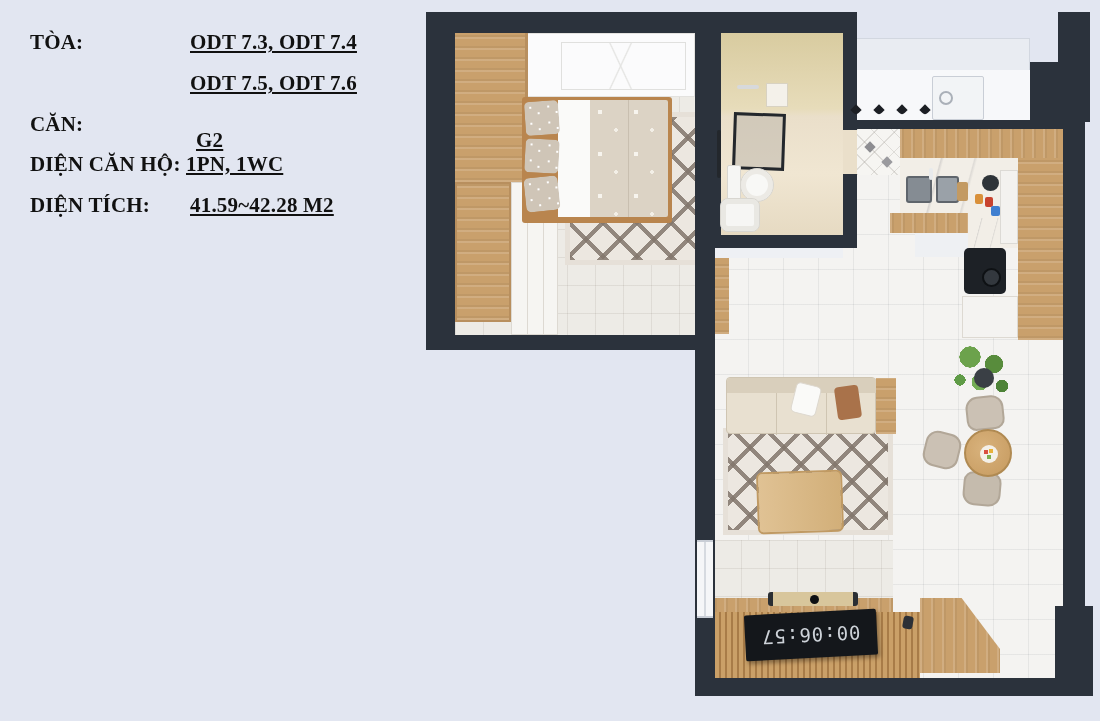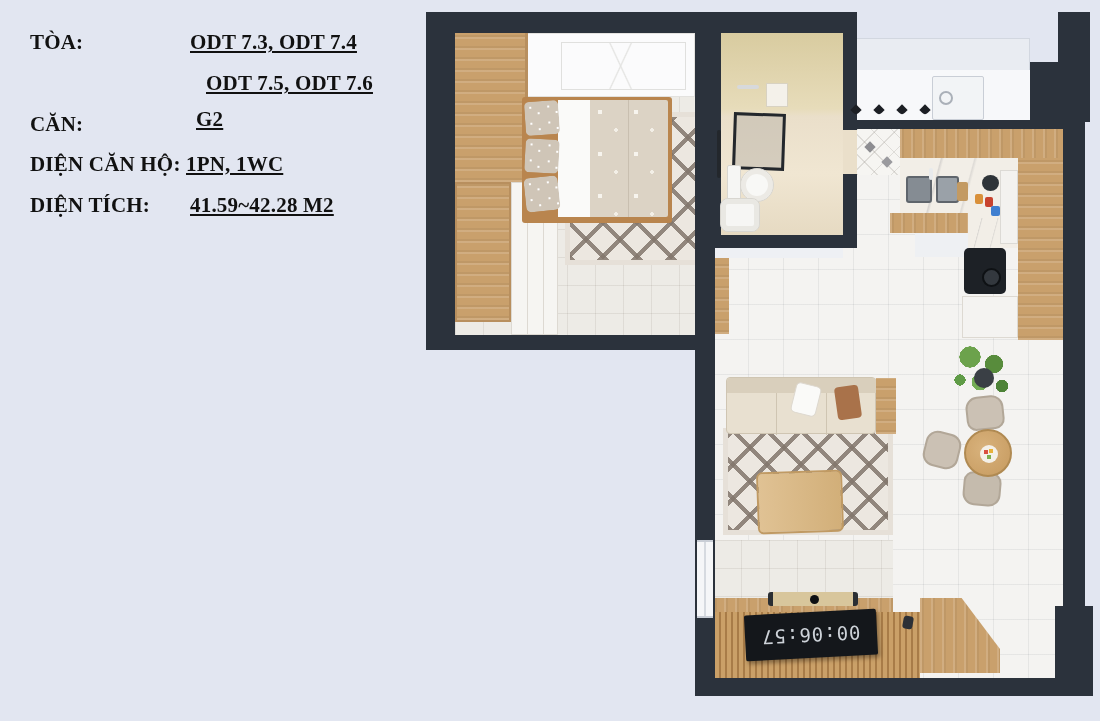--- a/index.html
+++ b/index.html
@@ -39,23 +39,23 @@
   .slats{background:repeating-linear-gradient(90deg,#a87c48 0 2px,#caa068 2px 6px);}
   .whitepanel{background:#fbfbfc;border:1px solid #e3e2df;}
 </style>
 </head>
 <body>
 
 <div class="abs" style="left:0;top:0;width:420px;height:721px;padding-left:40px;">
   <div class="abs info-row-label" style="left:30px;top:30px;">TÒA:</div>
   <div class="abs info-row-value" style="left:190px;top:30px;">ODT 7.3, ODT 7.4</div>
   <div class="abs info-row-label" style="left:30px;top:71px;"></div>
-  <div class="abs info-row-value" style="left:206px;top:71px;text-align:center;">ODT 7.5, ODT 7.6</div>
+  <div class="abs info-row-value" style="left:190px;top:71px;text-align:center;">ODT 7.5, ODT 7.6</div>
   <div class="abs info-row-label" style="left:30px;top:112px;">CĂN:</div>
-  <div class="abs info-row-value" style="left:196px;top:107px;">G2</div>
+  <div class="abs info-row-value" style="left:196px;top:128px;">G2</div>
   <div class="abs info-row-label" style="left:30px;top:152px;">DIỆN CĂN HỘ:</div>
   <div class="abs info-row-value" style="left:186px;top:152px;">1PN, 1WC</div>
   <div class="abs info-row-label" style="left:30px;top:193px;">DIỆN TÍCH:</div>
   <div class="abs info-row-value" style="left:190px;top:193px;">41.59~42.28 M2</div>
 </div>
 
 <div class="abs" style="left:0;top:0;width:1100px;height:721px;">
 
   <div class="abs tiles" style="left:713px;top:129px;width:350px;height:549px;"></div>
 

